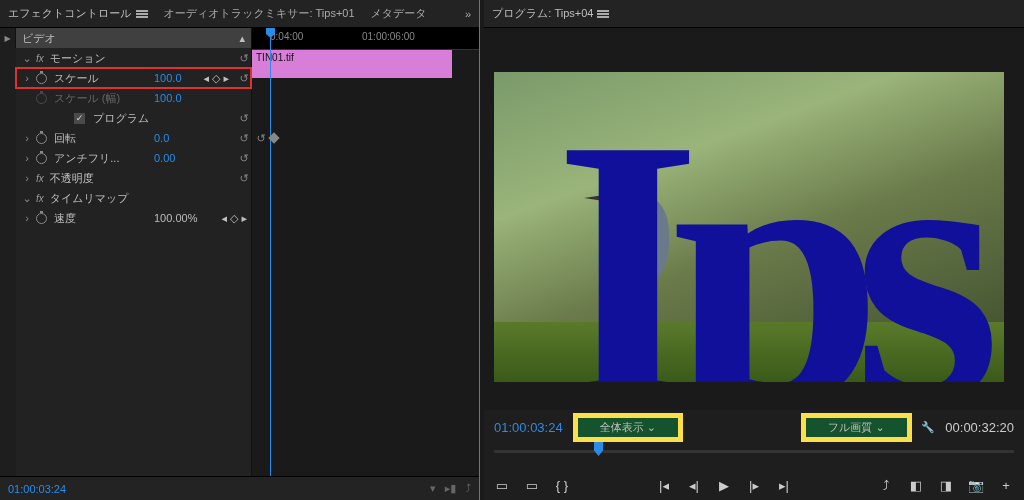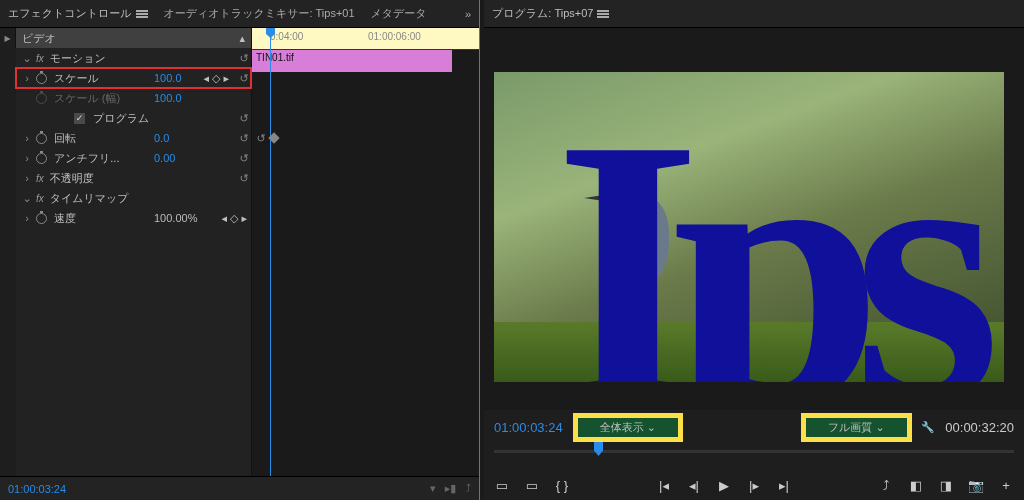--- a/index.html
+++ b/index.html
@@ -8,25 +8,25 @@
 .tabs{height:28px;display:flex;align-items:center;padding:0 8px;border-bottom:1px solid #000;gap:16px;background:#232323}
 .tab{color:#aaa;cursor:pointer;display:flex;align-items:center;gap:4px}
 .tab.active{color:#ddd}
 .hamb{display:inline-block;width:12px;height:8px;background:linear-gradient(#aaa,#aaa) 0 0/100% 2px no-repeat,linear-gradient(#aaa,#aaa) 0 3px/100% 2px no-repeat,linear-gradient(#aaa,#aaa) 0 6px/100% 2px no-repeat}
 .sub{height:22px;display:flex;align-items:center;padding:0 8px;background:#1e1e1e;gap:6px}
 .sub .blue{color:#288ce8}
 .sub .chev{color:#888}
 .main{flex:1;display:flex}
 .propcol{width:236px;background:#222;border-right:1px solid #111}
 .timecol{flex:1;background:#1a1a1a;position:relative}
-.ruler{height:22px;background:#fef9c3;position:relative;border-bottom:1px solid #333}
+.ruler{height:22px;background:#000000;position:relative;border-bottom:1px solid #333}
 .ruler .t{position:absolute;top:3px;font-size:10px;color:#888}
 .playhead{position:absolute;top:0;bottom:0;left:18px;width:1px;background:#288ce8}
 .playhead:before{content:"";position:absolute;top:0;left:-4px;width:9px;height:10px;background:#288ce8;clip-path:polygon(0 0,100% 0,100% 60%,50% 100%,0 60%)}
-.clip{position:absolute;top:22px;left:0;width:200px;height:22px;background:#d87dd8;color:#111;font-size:10px;padding:2px 4px}
+.clip{position:absolute;top:22px;left:0;width:200px;height:28px;background:#d87dd8;color:#111;font-size:10px;padding:2px 4px}
 .row{height:20px;display:flex;align-items:center;padding-left:6px;gap:4px;position:relative}
 .row.head{background:#404040}
 .row .tw{width:10px;text-align:center;color:#888;cursor:pointer}
 .row .tw.open:before{content:"⌄"}
 .row .tw:before{content:"›"}
 .fx{font-style:italic;font-size:10px;color:#999;margin-right:2px}
 .row .lbl{flex:0 0 auto}
 .row .kf{display:flex;gap:3px;color:#888;margin-right:4px}
 .stopw{width:11px;height:11px;border:1px solid #888;border-radius:50%;position:relative;display:inline-block;margin-right:3px}
 .stopw:before{content:"";position:absolute;top:-3px;left:3px;width:3px;height:2px;background:#888}
@@ -159,40 +159,40 @@
           <span class="kf" style="margin-left:auto">
             <span>◂</span>
             <span>◇</span>
             <span>▸</span>
           </span>
         </div>
     </div>
     <div class="timecol">
       <div class="ruler">
         <span class="t" style="left:18px">0:04:00</span>
-        <span class="t" style="left:116px">01:00:06:00</span>
+        <span class="t" style="left:110px">01:00:06:00</span>
       </div>
       <div class="clip">TIN01.tif</div>
       <div class="playhead"></div>
       <div class="tlrow hl" style="top:100px">
           <span class="reset"></span>
           <span class="diamond"></span>
         </div>
     </div>
   </div>
   <div class="bot">
     <span class="tc">01:00:03:24</span>
     <span style="margin-left:auto;color:#666">▾ &nbsp; ▸▮ &nbsp; ⤴</span>
   </div>
 </div>
 
 <div class="right">
   <div class="rtabs">
     <span class="tab active">
-        <span>プログラム: Tips+07</span> 
+        <span>プログラム: Tips+04</span> 
         <span class="hamb"></span>
       </span>
   </div>
   <div class="monitor">
     <div class="vid">
       <div class="bird">
         <div class="body"></div>
           <div class="head"></div>
           <div class="beak"></div>
           <div class="eye"></div>

